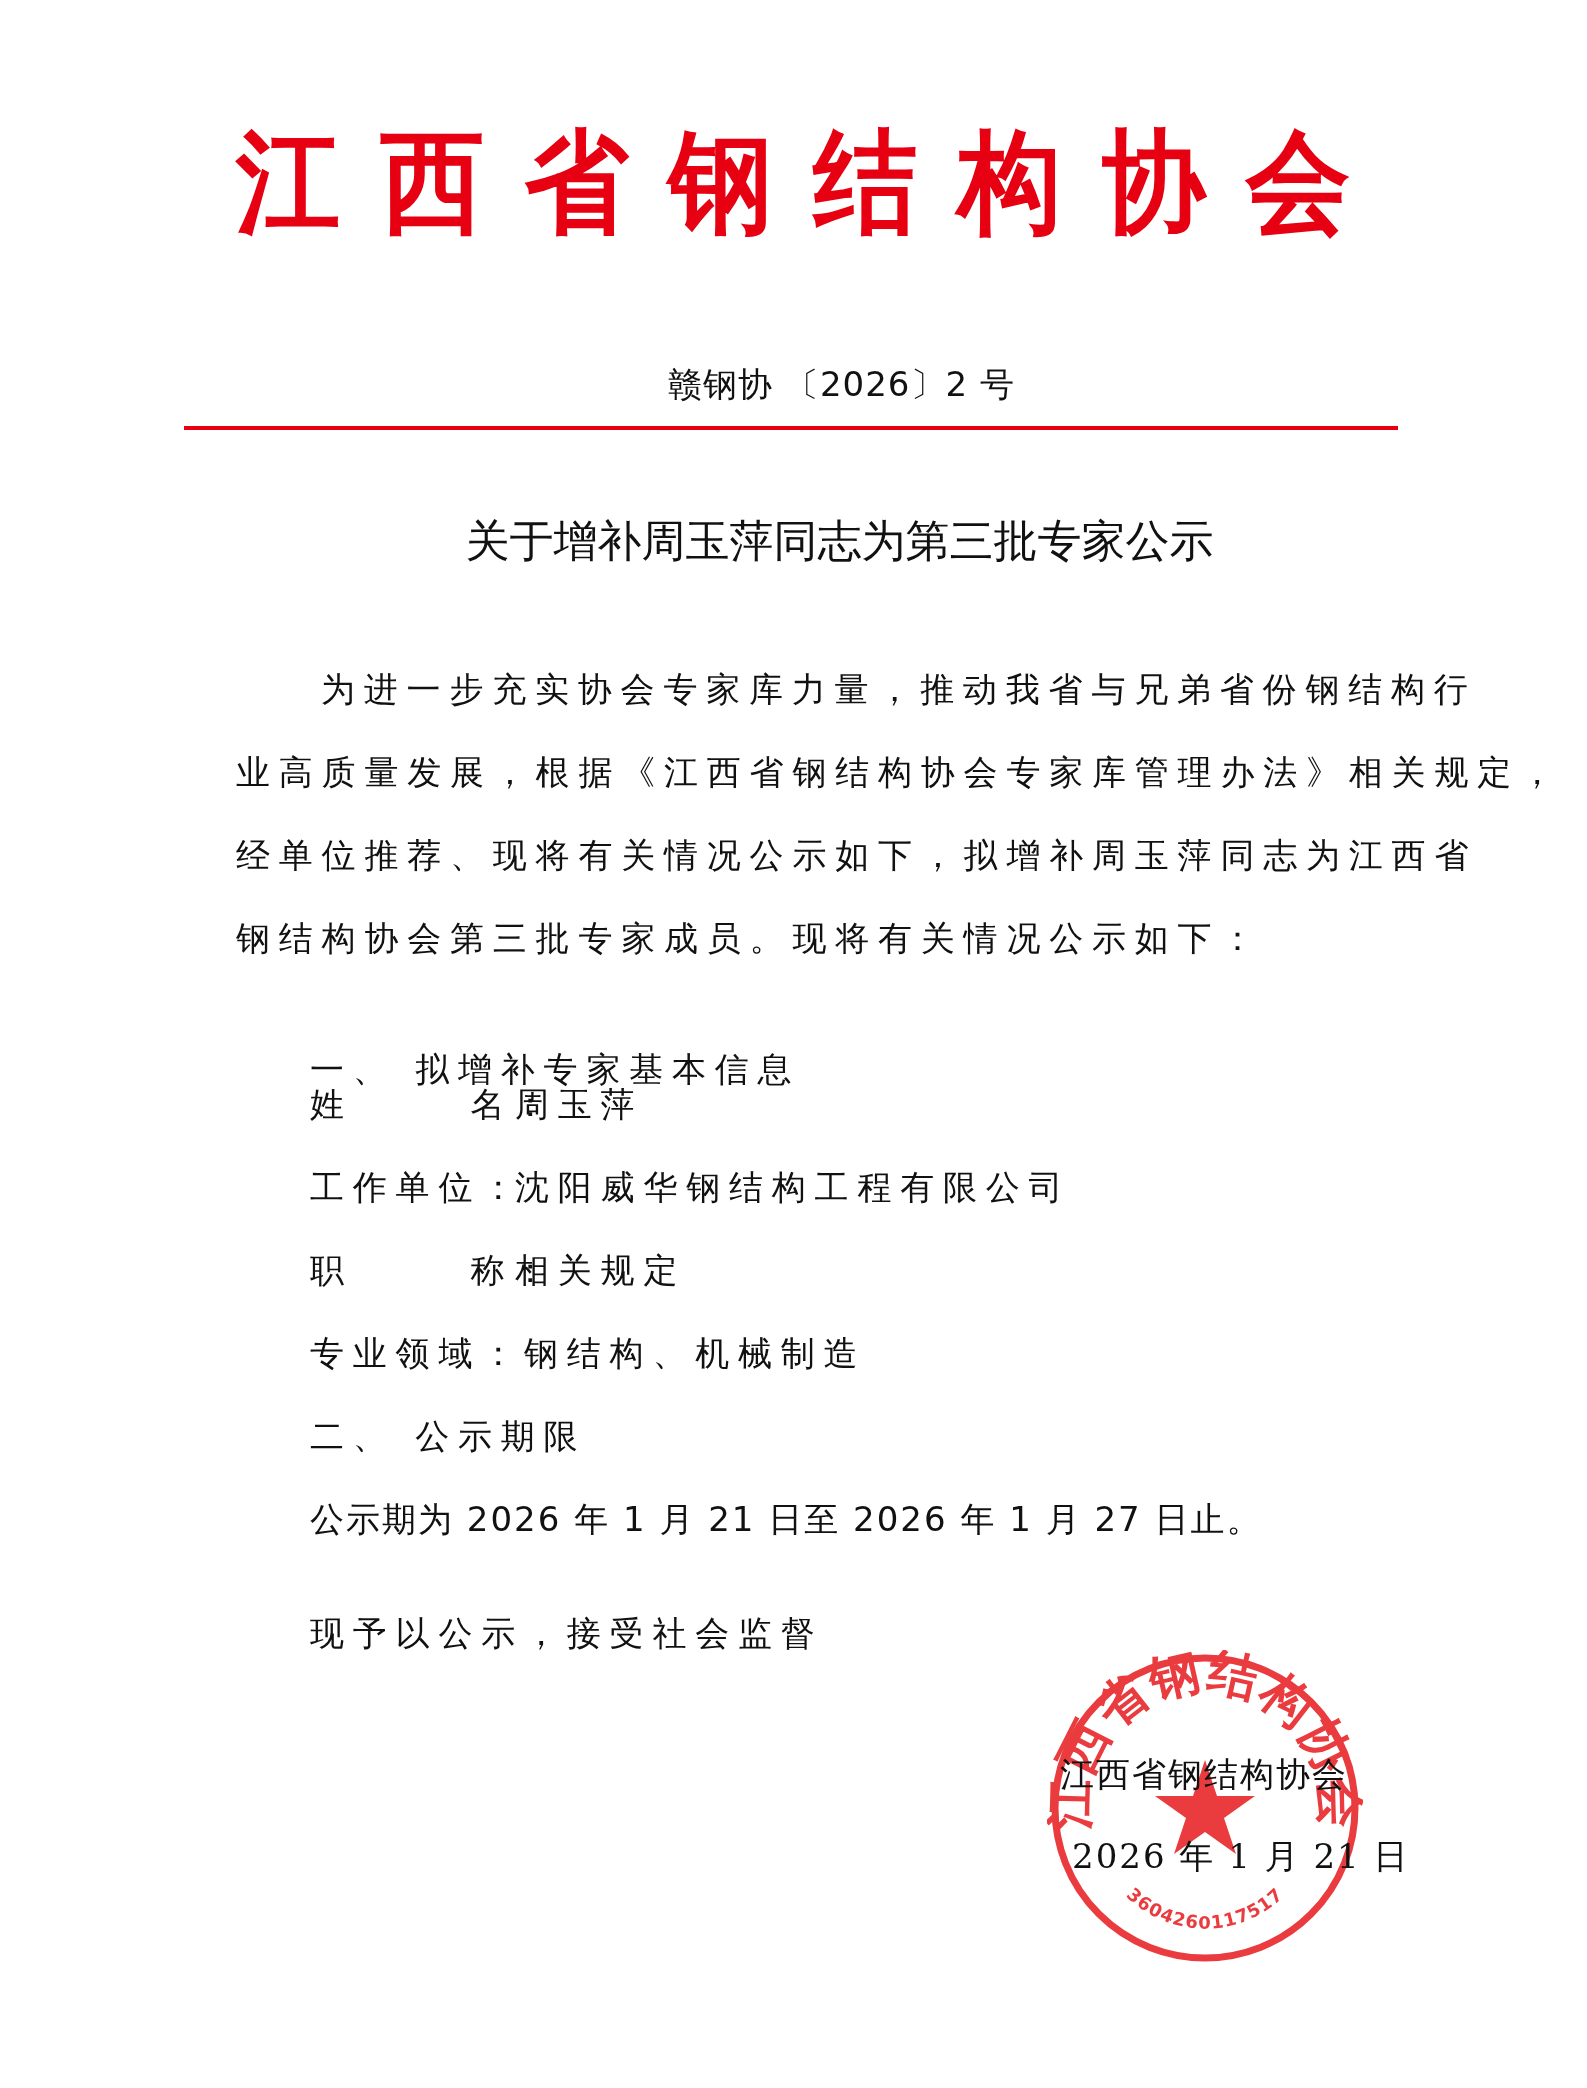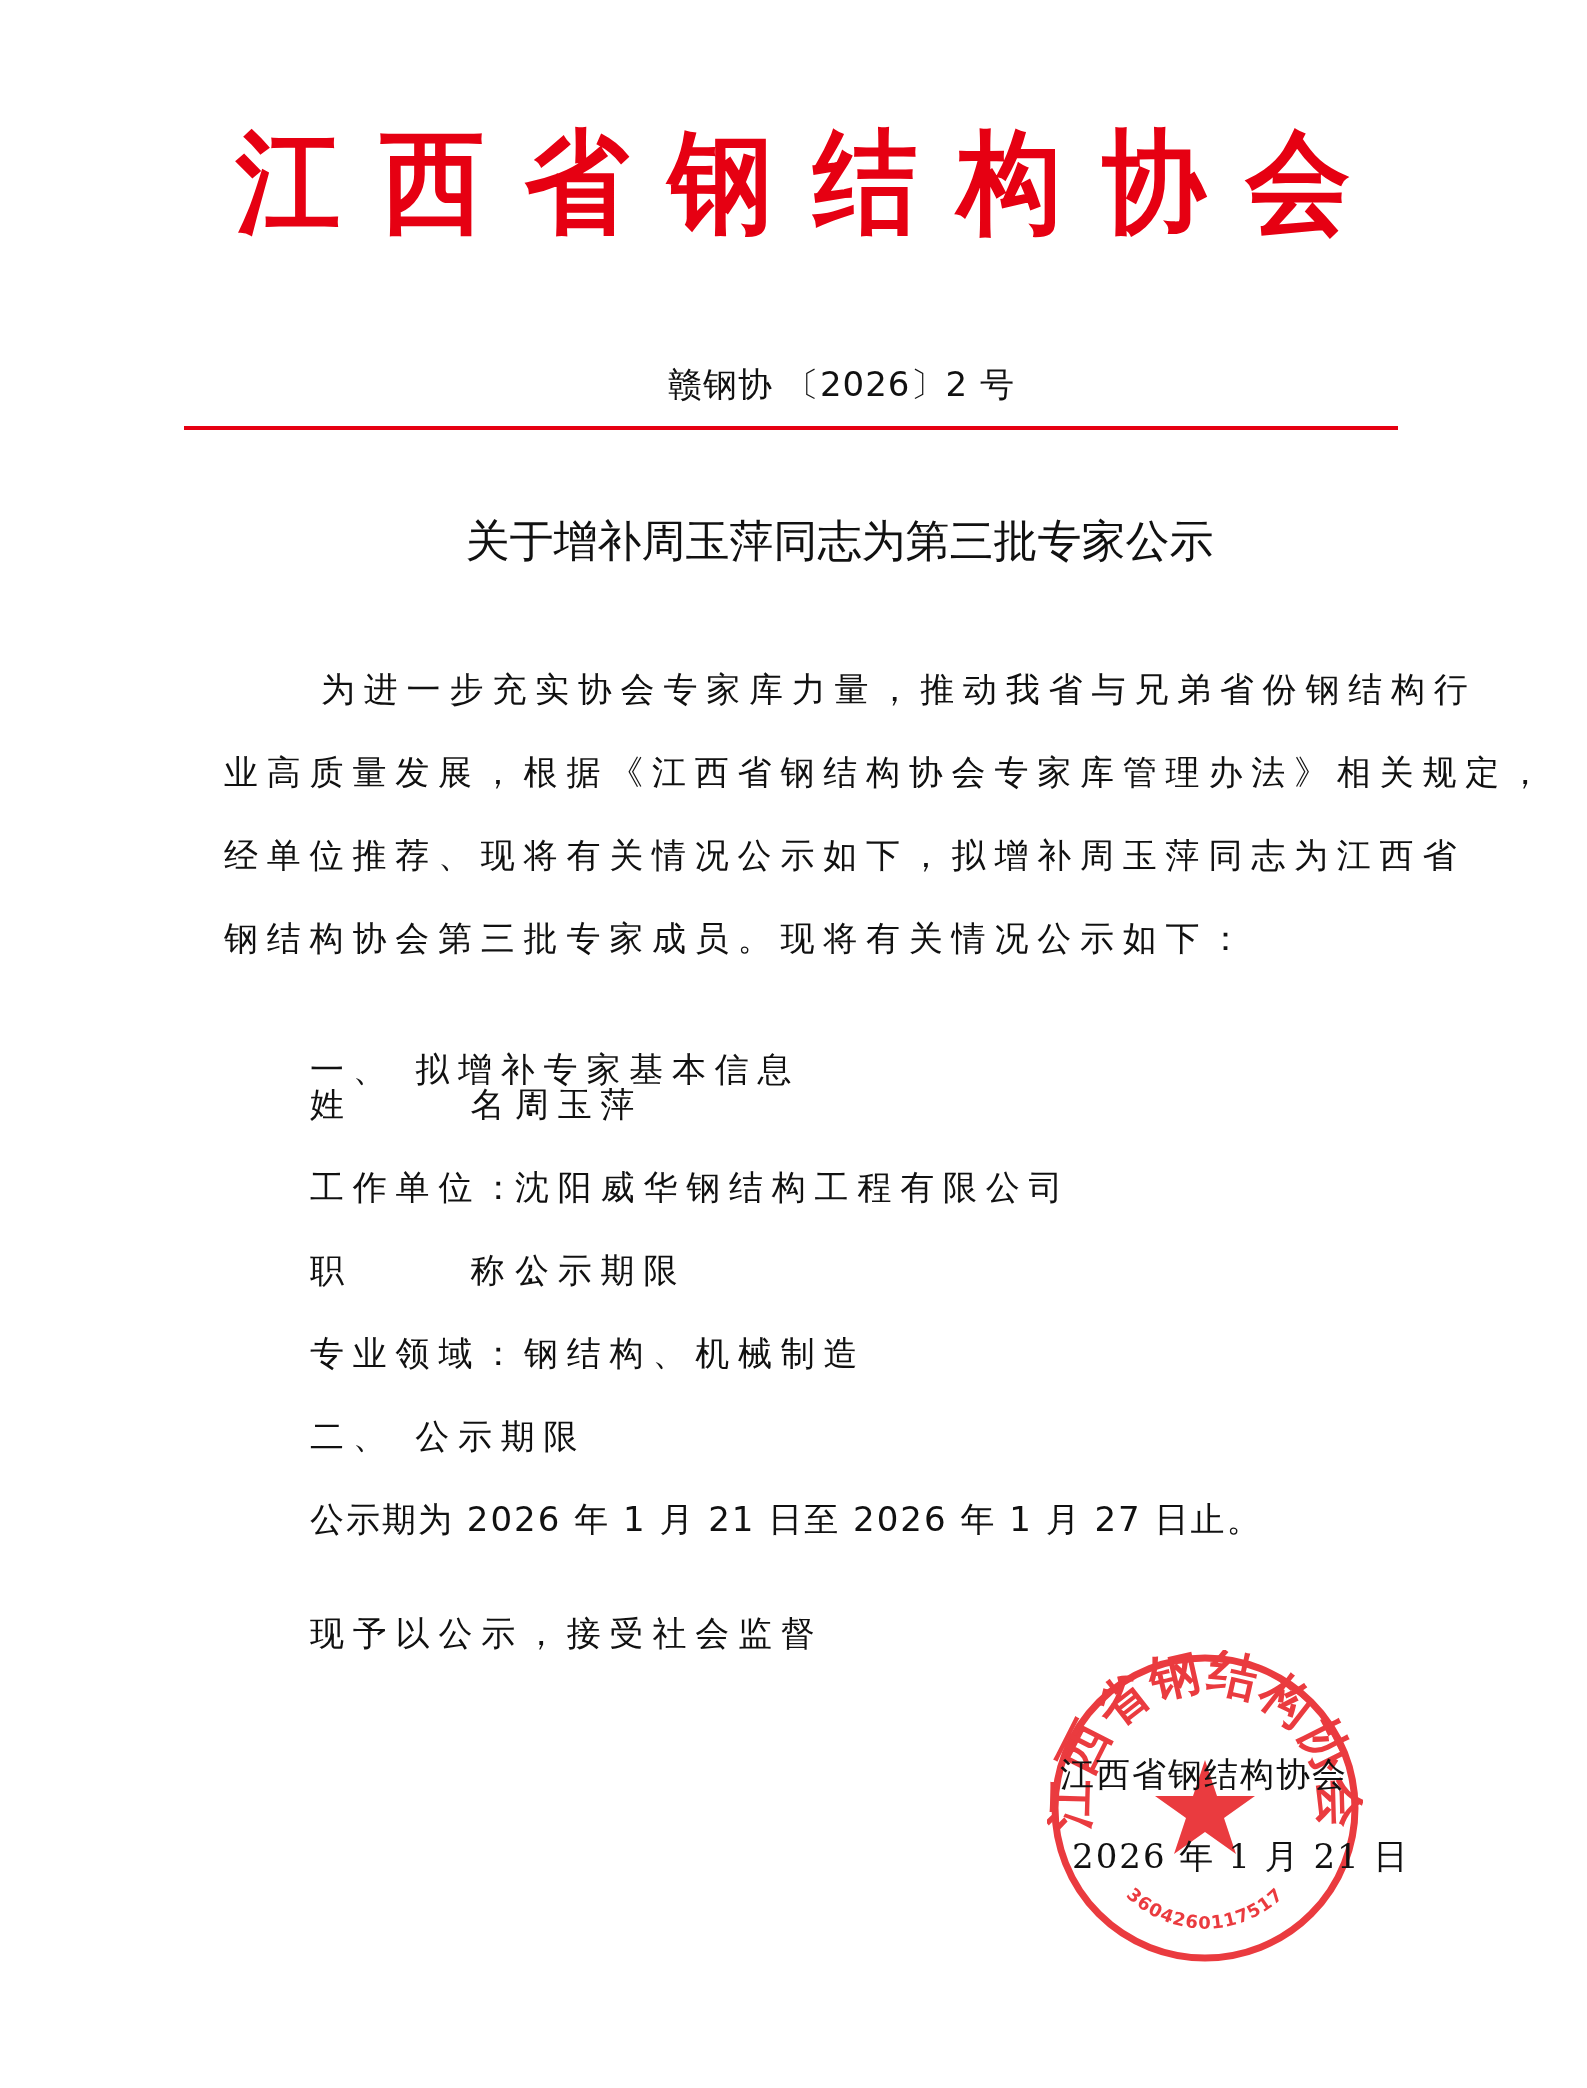--- a/index.html
+++ b/index.html
@@ -11,21 +11,21 @@
   .letterhead span { color: #e60012; font-size: 104px; font-weight: bold; line-height: 1;
                      font-family: "DejaVu Serif", serif; transform: scaleY(1.08); display: inline-block; }
   .docno { left: 0; width: 1587px; top: 362px; text-align: center; font-size: 34px;
            font-family: "DejaVu Sans", sans-serif; letter-spacing: 1px; margin-left: 48px; }
   .red-rule { left: 184px; top: 426px; width: 1214px; height: 4px; background: #e60012; }
   .title { left: 0; width: 1587px; top: 512px; text-align: center; font-size: 44px;
            font-family: "DejaVu Serif", serif; letter-spacing: 0px; padding-left: 46px; }
   .line { position: absolute; font-size: 34px; line-height: 42px; white-space: nowrap;
           font-family: "DejaVu Sans", sans-serif; letter-spacing: 8.8px; }
   .para-first { left: 321px; }
-  .para { left: 224px; text-align: center; }
+  .para { left: 236px; text-align: center; }
   .item { left: 310px; }
   .lbl-wide { display: inline-block; width: 205px; }
   .sig-org { left: 1060px; top: 1752px; font-size: 34px; letter-spacing: 2px; z-index: 3;
              font-family: "DejaVu Serif", serif; }
   .sig-date { left: 1064px; top: 1834px; font-size: 34px; letter-spacing: 2px; z-index: 3;
               font-family: "DejaVu Serif", serif; margin-left: 8px; }
   .seal { left: 1047px; top: 1650px; width: 316px; height: 316px; z-index: 2; opacity: 0.9; }
 </style>
 </head>
 <body>
@@ -54,21 +54,21 @@
 
 <div class="line item" style="top:1048px;">一、  拟增补专家基本信息</div>
 
 <div class="line item" style="top:1083px;">
   <span class="lbl-wide" style="white-space:pre;">姓      名：</span><span>周玉萍</span>
 </div>
 <div class="line item" style="top:1166px;">
   <span class="lbl-wide">工作单位：</span><span>沈阳威华钢结构工程有限公司</span>
 </div>
 <div class="line item" style="top:1249px;">
-  <span class="lbl-wide" style="white-space:pre;">职      称：</span><span>公示期限</span>
+  <span class="lbl-wide" style="white-space:pre;">职      称：</span><span>相关规定</span>
 </div>
 <div class="line item" style="top:1332px;">
   <span>专业领域：</span><span>钢结构、机械制造</span>
 </div>
 
 <div class="line item" style="top:1415px;">二、  公示期限</div>
 <div class="line item" style="top:1498px; letter-spacing:2px;">公示期为 2026 年 1 月 21 日至 2026 年 1 月 27 日止。</div>
 <div class="line item" style="top:1612px;">现予以公示，接受社会监督</div>
 
 <svg class="abs seal" viewBox="0 0 316 316">

